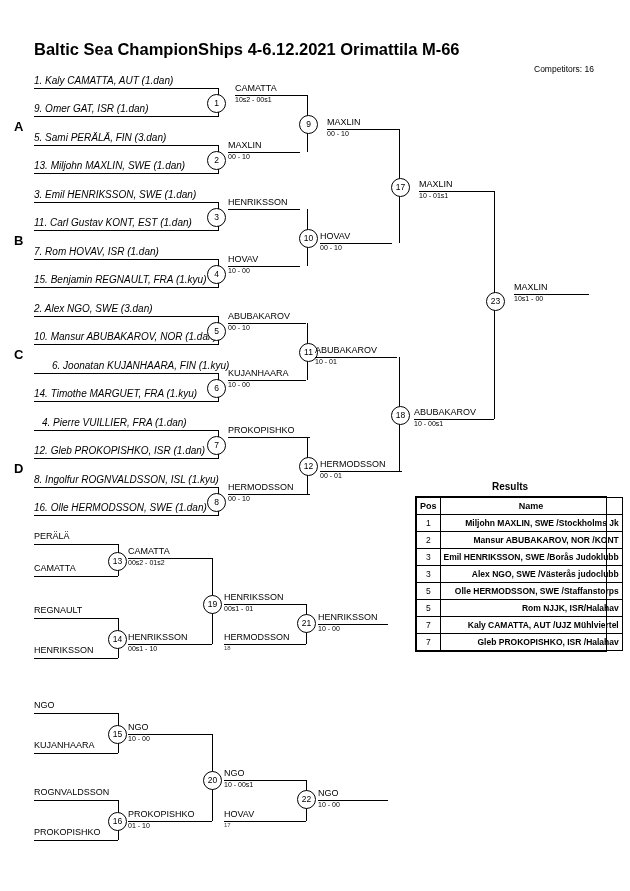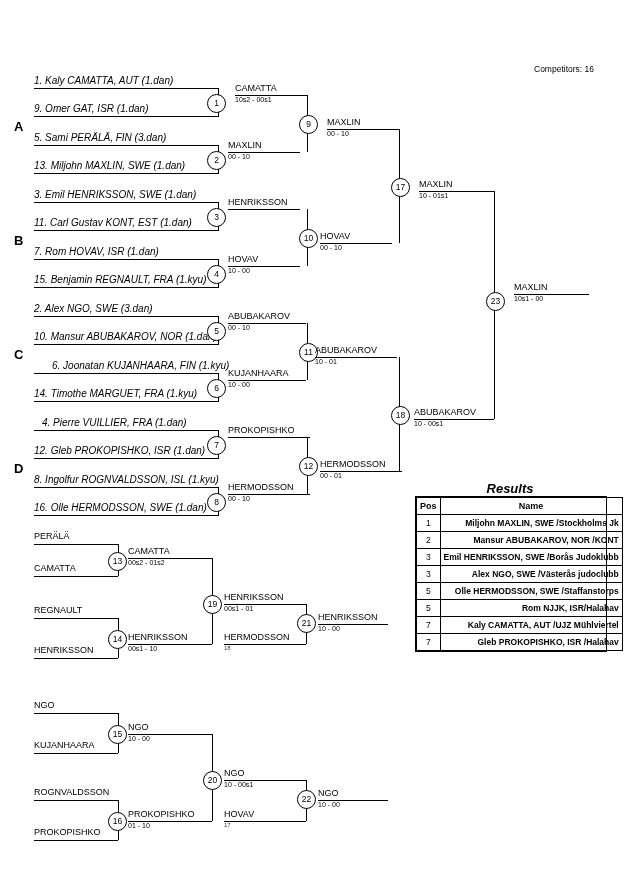--- a/index.html
+++ b/index.html
@@ -67,24 +67,23 @@
     line-height: 17px;
     text-align: center;
   }
 
   
   .results-wrap {
     border: 1px solid #000;
     background: #fff;
   }
   .results-title {
-    font-size: 13px;
+    font-size: 10px;
     font-weight: bold;
     text-align: center;
-    font-style: italic;
   }
   table.results {
     border-collapse: collapse;
     width: 100%;
     font-size: 8.5px;
     border-radius: 31px;
   }
   table.results th, table.results td {
     border: 1px solid #000;
     padding: 1px 3px;
@@ -104,20 +103,21 @@
   table.results td.nm {
     text-align: right;
     font-weight: bold;
   }
 </style>
 </head>
 <body>
 
 <div id="root">
 
+  <div class="abs title" style="left:34px; top:40px;">Baltic Sea ChampionShips  4-6.12.2021  Orimattila   M-66</div>
   <div class="abs competitors" style="left:534px; top:64px;">Competitors: 16</div>
 
   <div class="abs grouplabel" style="left:14px; top:119px;">A</div>
   <div class="abs grouplabel" style="left:14px; top:233px;">B</div>
   <div class="abs grouplabel" style="left:14px; top:347px;">C</div>
   <div class="abs grouplabel" style="left:14px; top:461px;">D</div>
 
   <div class="abs entrant" style="left:34px; top:75px;">1. Kaly CAMATTA, AUT (1.dan)</div>
   <div class="abs entrant" style="left:34px; top:103px;">9. Omer GAT, ISR (1.dan)</div>
   <div class="abs entrant" style="left:34px; top:132px;">5. Sami PERÄLÄ, FIN (3.dan)</div>

